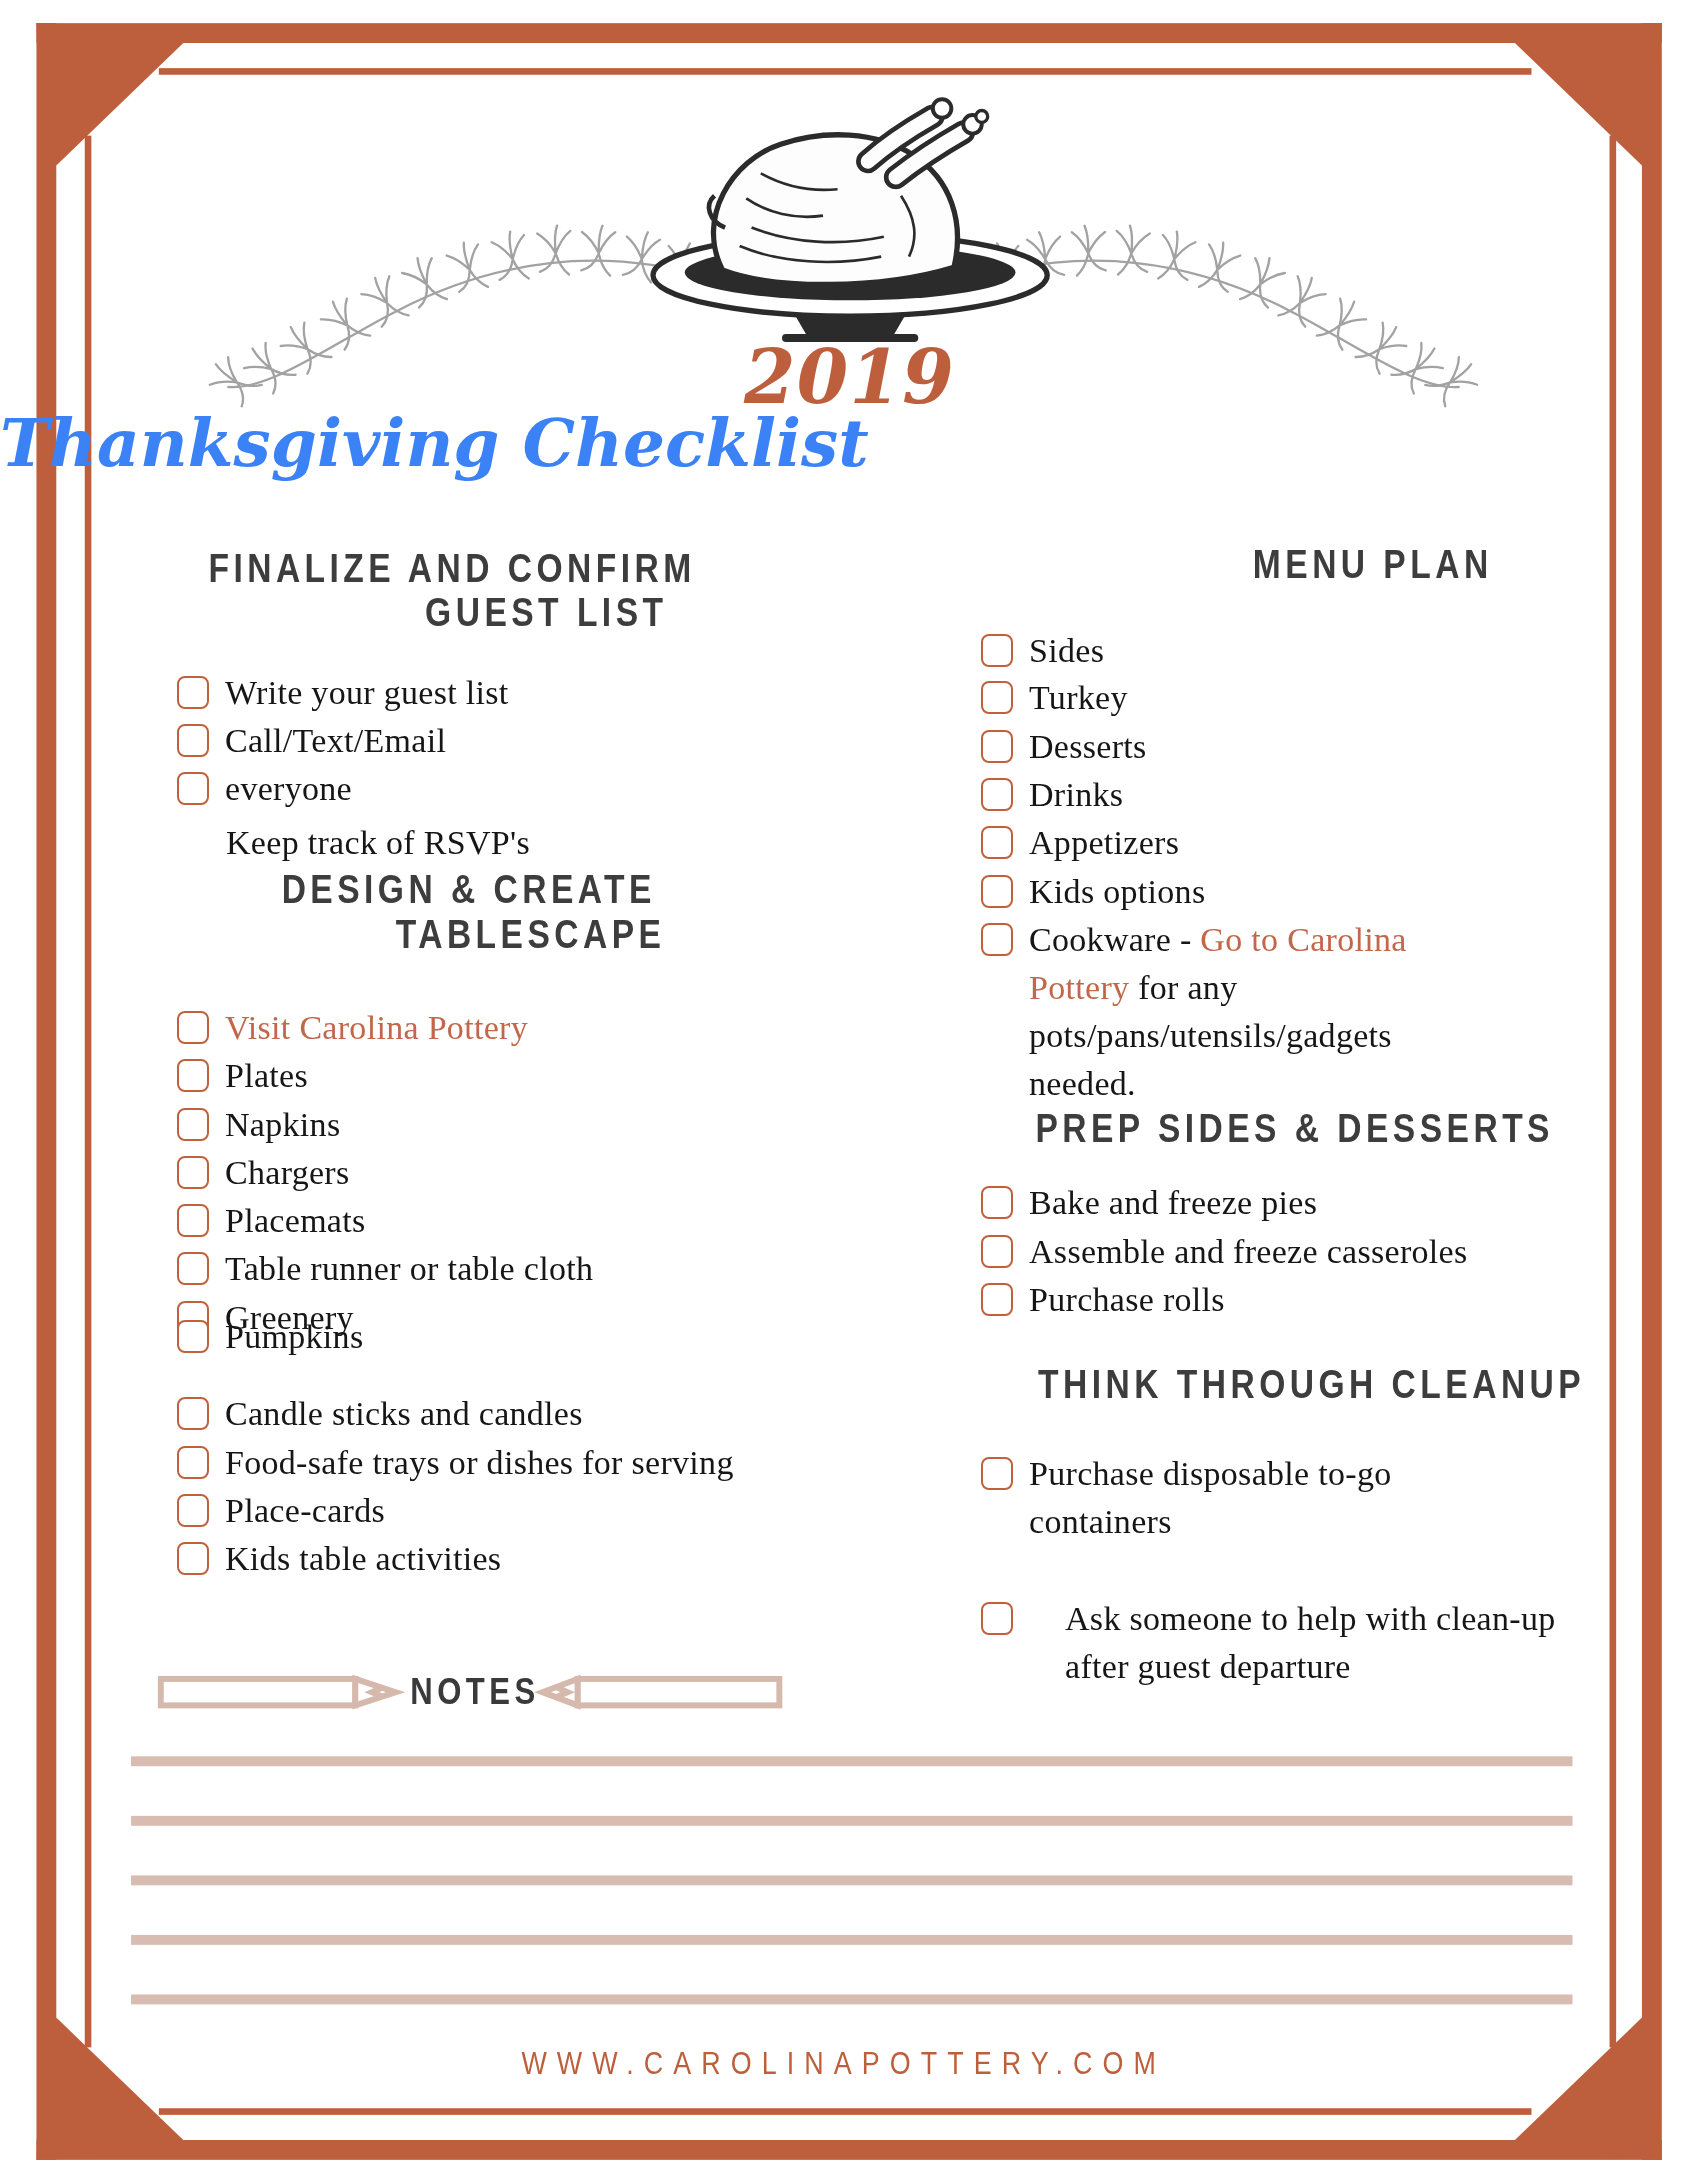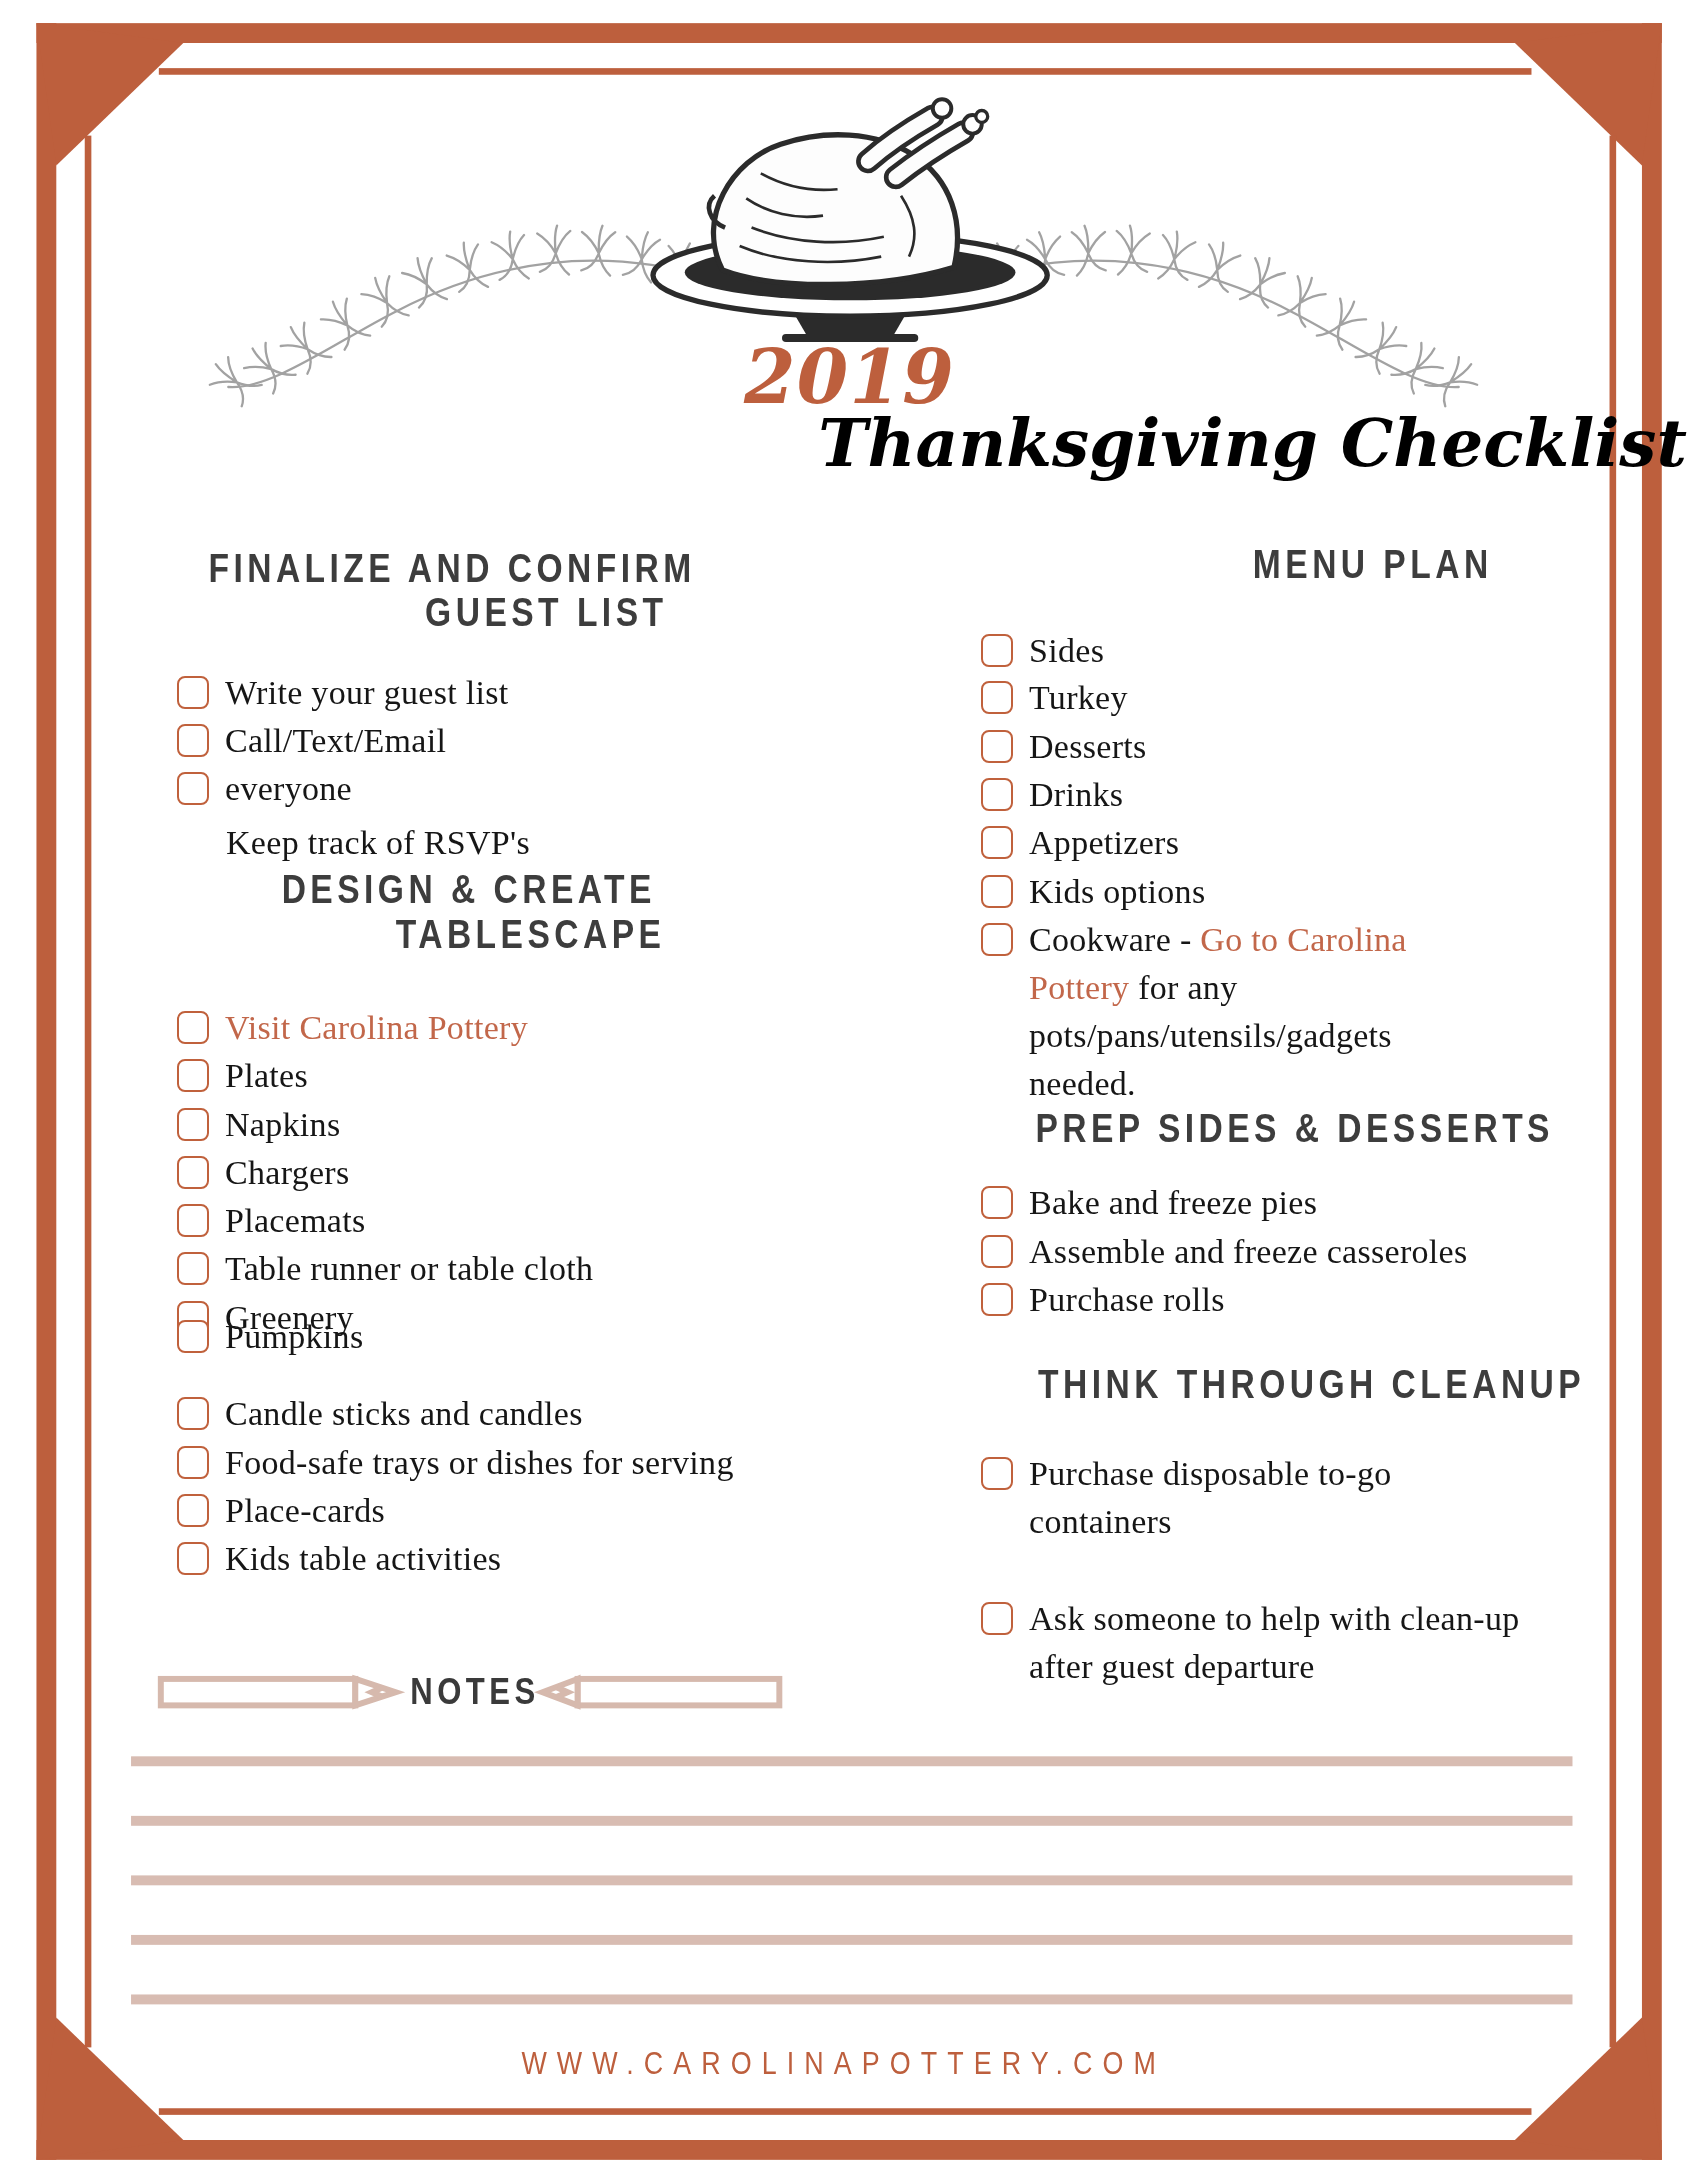--- a/index.html
+++ b/index.html
@@ -11,22 +11,22 @@
     font-family:"Liberation Serif", serif;
   }
   svg.decor{position:absolute;left:0;top:0;width:1687px;height:2183px;}
 
   
   .title-year{
     position:absolute;left:0;top:334px;width:1687px;text-align:center;
     font:italic bold 74px "DejaVu Serif", serif;color:#bd5f3d;letter-spacing:1.3px;padding-left:6px;
   }
   .title-script{
-    position:absolute;left:0;top:404px;width:1687px;text-align:right;
-    font:italic bold 66px "DejaVu Serif", serif;color:#000000;letter-spacing:0px;
+    position:absolute;left:0;top:404px;width:1687px;text-align:left;
+    font:italic bold 66px "DejaVu Serif", serif;color:#3b82f6;letter-spacing:0px;
   }
 
   
   .sec-head{
     position:absolute;height:41px;line-height:41px;text-align:right;
     font-family:"Liberation Sans", sans-serif;font-weight:bold;font-size:40px;
     letter-spacing:5.3px;color:#3d3d3d;white-space:nowrap;
   }
   .sec-head .cond{display:inline-block;transform:scaleX(0.84);transform-origin:50% 50%;}
   .head-l{left:162px;width:529px;}
@@ -40,21 +40,21 @@
     flex:0 0 32px;width:32px;height:33px;box-sizing:border-box;
     border:2.6px solid #c0613c;border-radius:8px;background:#fff;margin-right:16px;
   }
   .txt{
     font-family:"Liberation Serif", serif;font-size:34px;line-height:48px;
     margin-top:-7.3px;color:#161616;white-space:nowrap;letter-spacing:0.3px;
   }
   .wrap{white-space:normal;}
   .w660{width:437px;}
   .w640{width:423px;}
-  .w800{width:529px;}
+  .w800{width:529px;margin-left:36px;}
   .link{color:#c2674a;}
   .note-line{
     position:absolute;left:226px;
     font-family:"Liberation Serif", serif;font-size:34px;line-height:33px;
     color:#161616;white-space:nowrap;letter-spacing:0.3px;
   }
 
   
   .notes-label{
     position:absolute;left:398px;top:1671px;width:146px;text-align:center;

